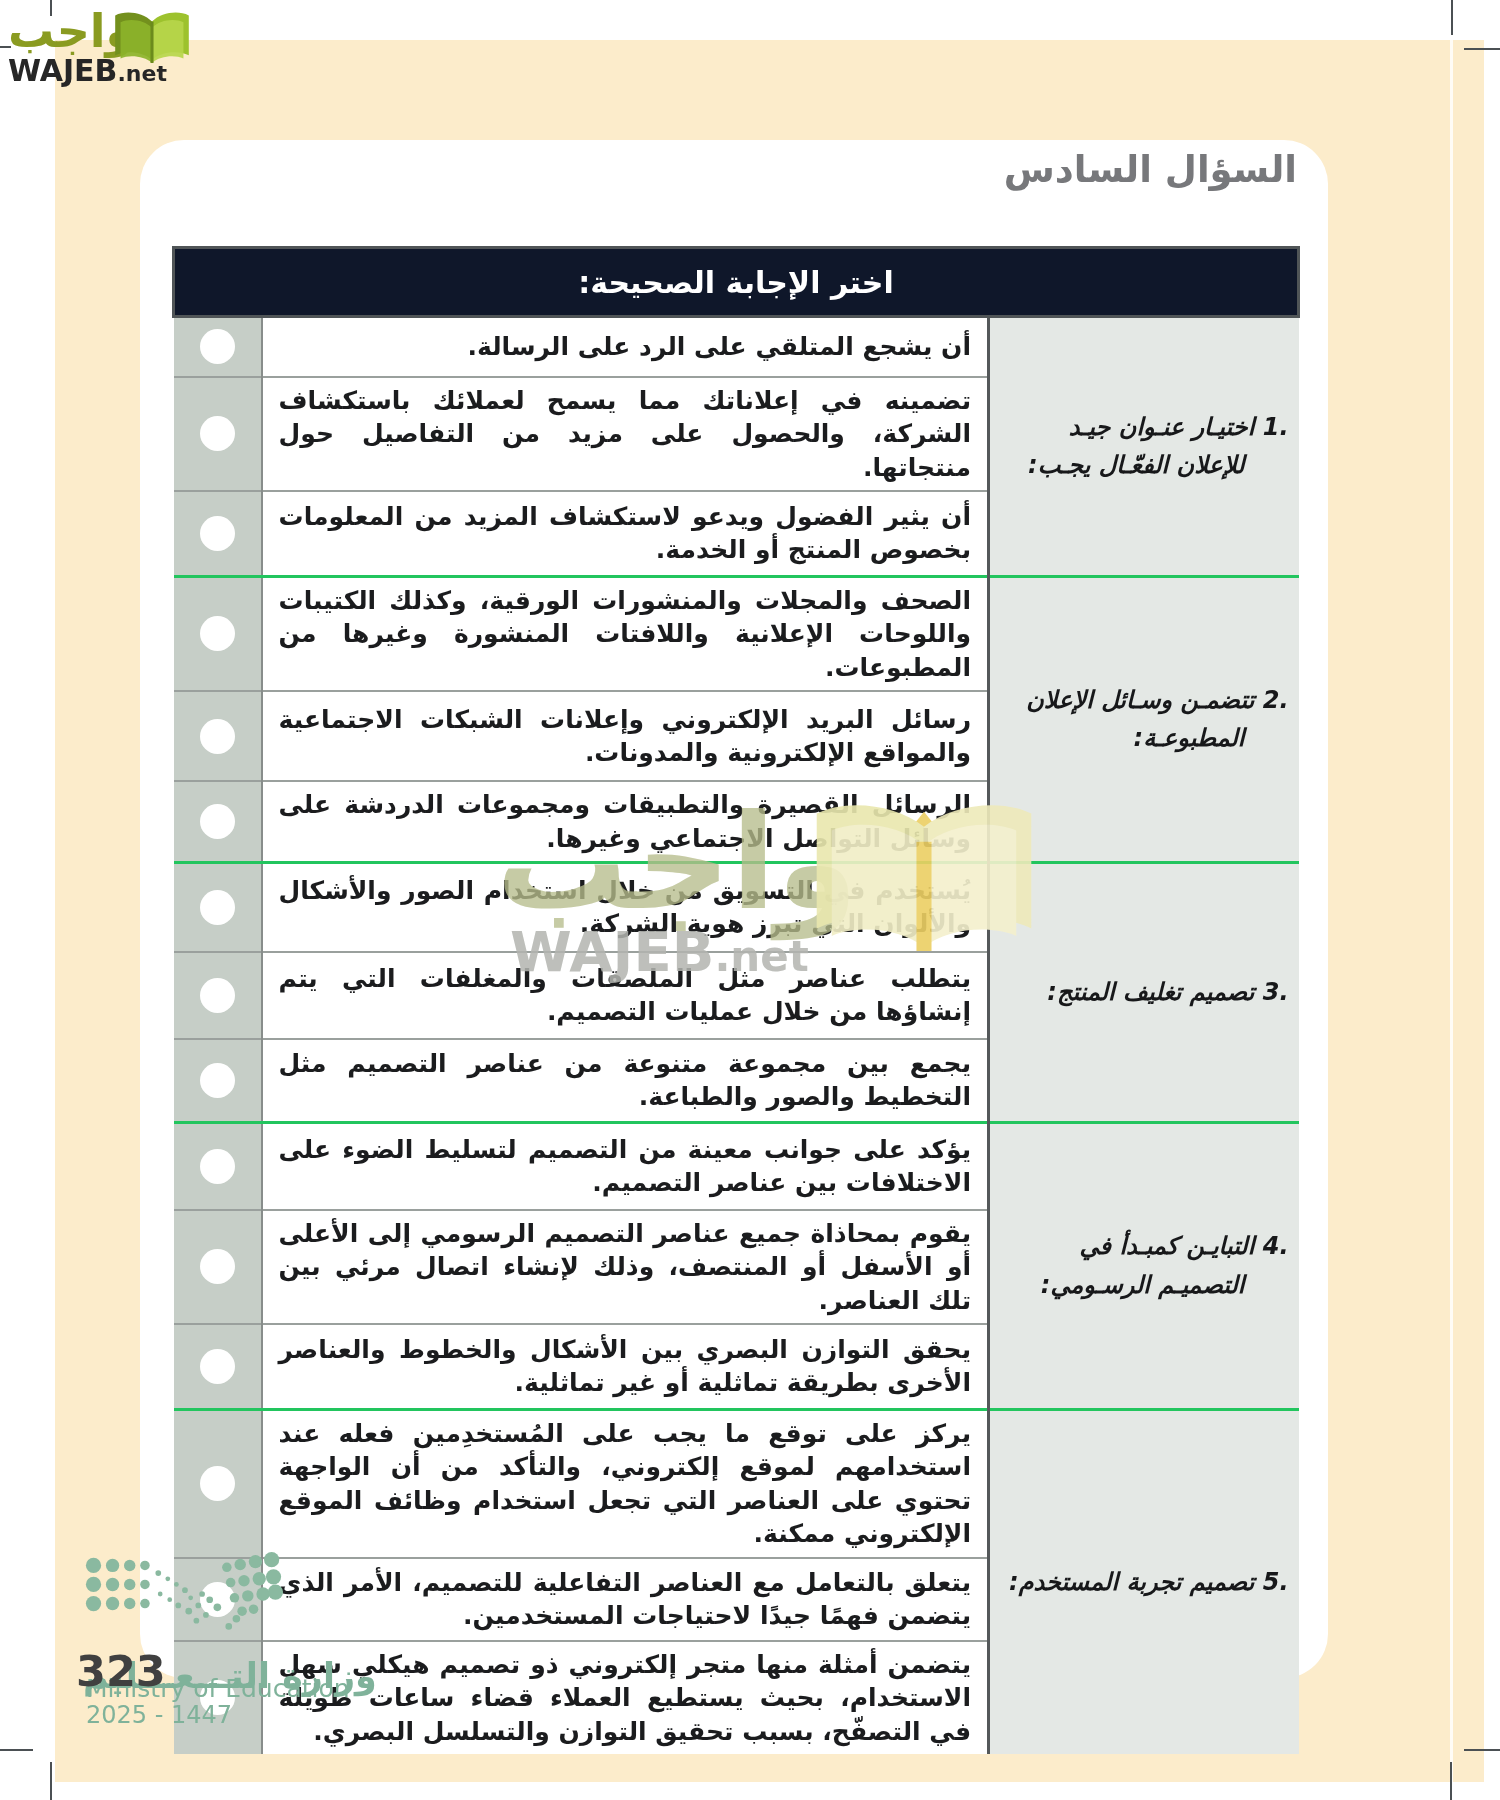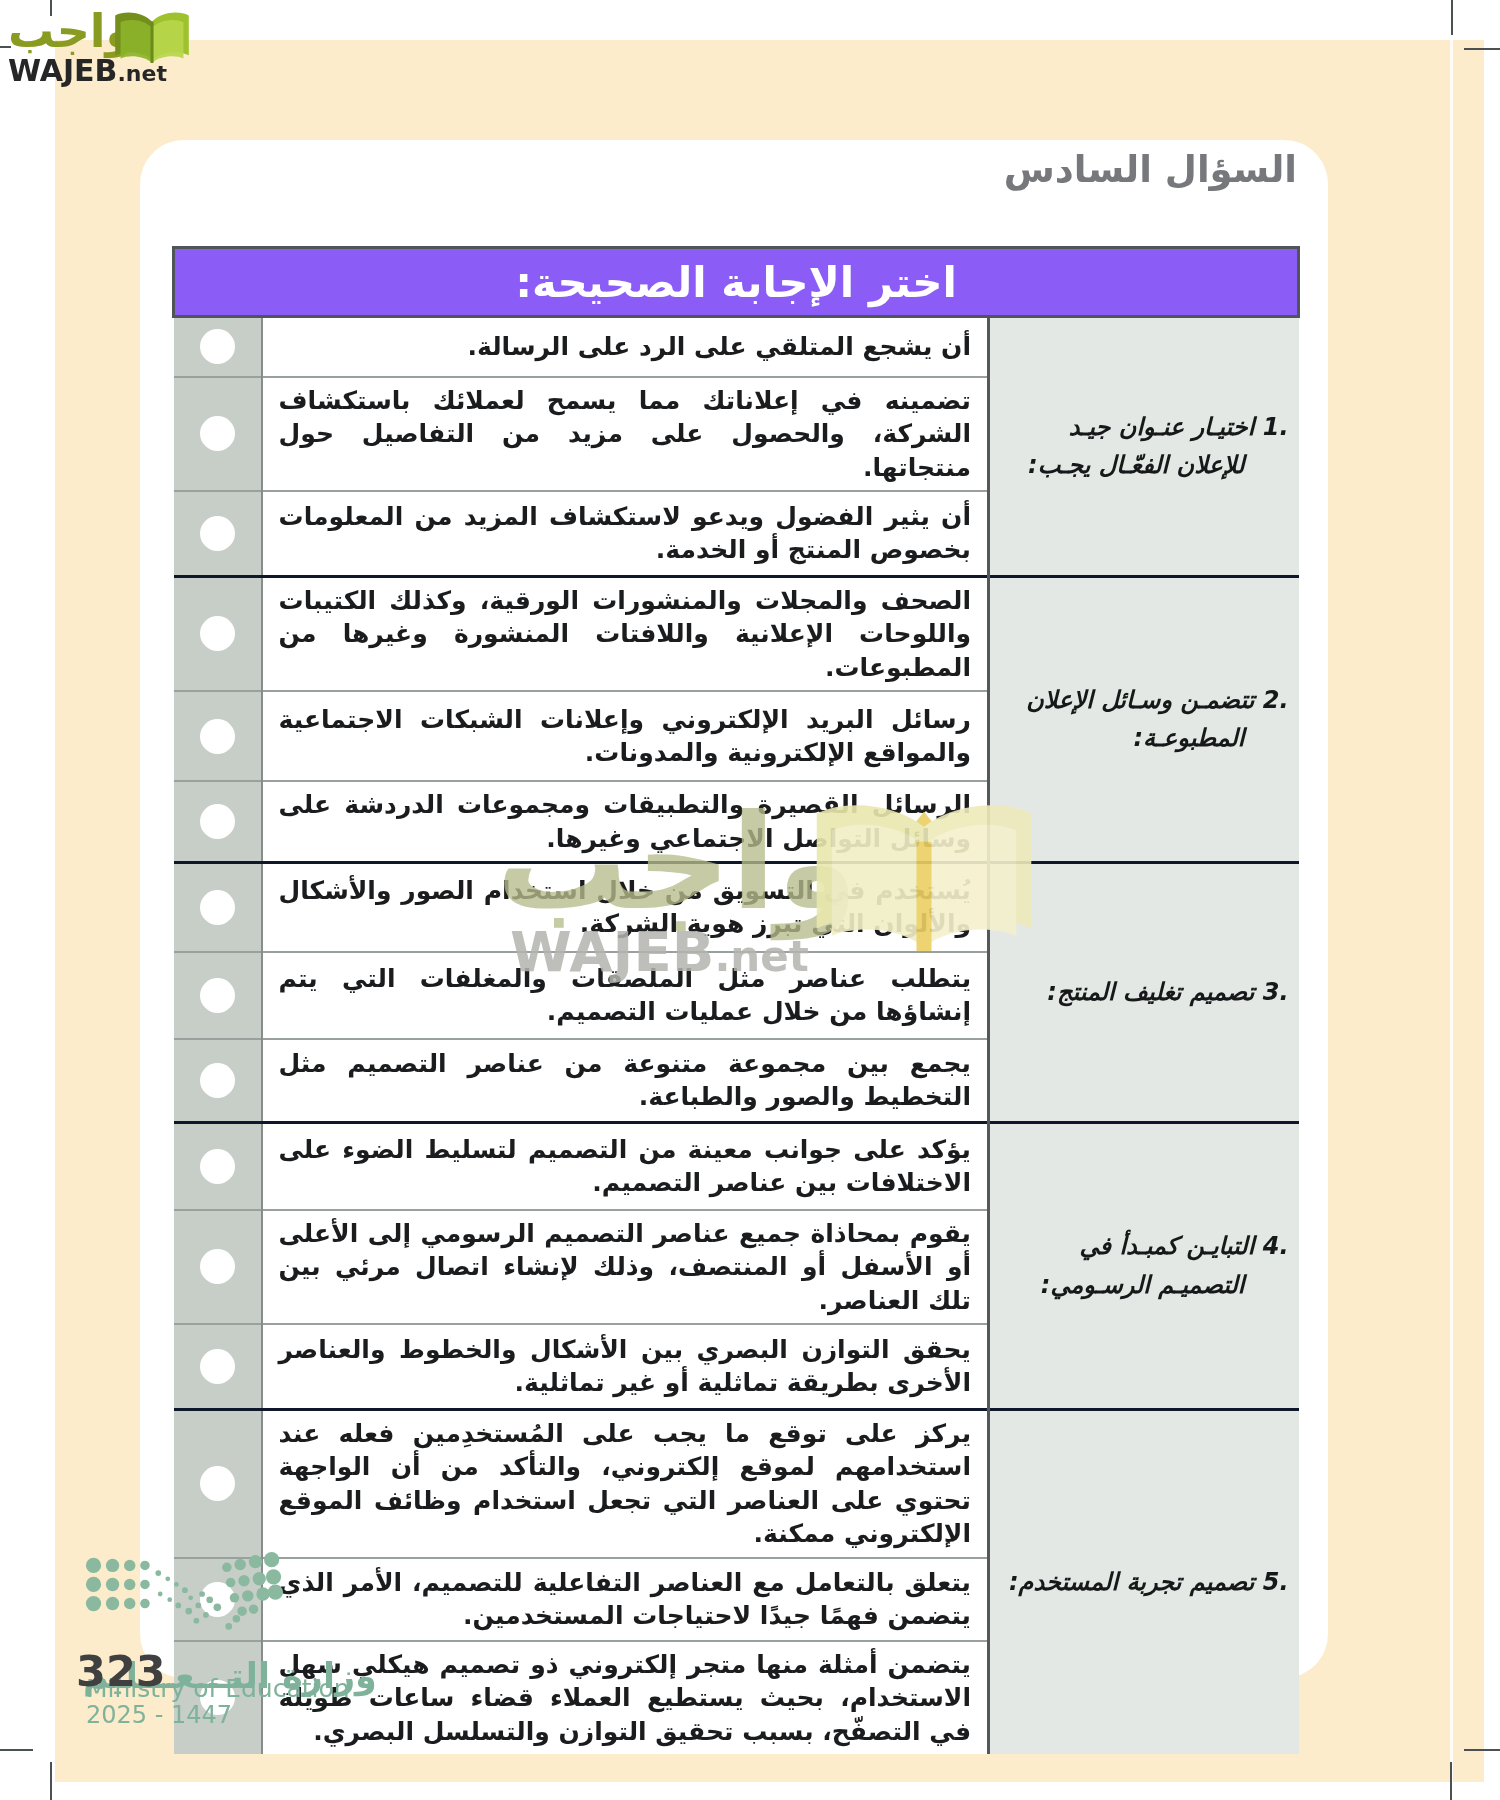--- a/index.html
+++ b/index.html
@@ -13,37 +13,37 @@
   .cm{position:absolute;background:#4b5053;z-index:60;}
   
   .card{position:absolute;left:140px;top:140px;width:1188px;height:1538px;background:#ffffff;border-radius:44px;z-index:2;}
   .page-title{position:absolute;top:148px;right:203px;margin:0;font-size:37px;font-weight:bold;color:#77787b;z-index:10;}
   
   table.quiz{position:absolute;left:172px;top:246px;width:1125px;border-collapse:collapse;z-index:10;table-layout:fixed;}
   table.quiz{border:3px solid #50555
 
 7;}
   .quiz th{
-    height:66px;background:#8b5cf6;color:#ffffff;font-size:42px;font-weight:bold;
+    height:66px;background:#0f172a;color:#ffffff;font-size:30px;font-weight:bold;
     text-align:center;vertical-align:middle;border:3px solid #505557;padding:0 10px;
   }
   td.cat{
     background:#e4e8e5;width:310px;font-size:24px;font-weight:bold;color:#17181a;
     vertical-align:middle;padding:8px 10px 8px 8px;line-height:1.6;text-align:right;
     border-left:3px solid #54585a;
   }
   .cat-text{display:block;padding-right:44px;text-indent:-44px;font-style:italic;}
   .cat-num{direction:ltr;unicode-bidi:embed;}
   td.ans{
     background:#fff;font-size:25px;font-weight:bold;color:#1b1c1e;vertical-align:middle;
     padding:6px 16px;line-height:1.34;text-align:justify;
   }
   td.rad{background:#c6cec7;width:88px;vertical-align:middle;border-right:2px solid #888d8b;}
   .dot{width:35px;height:35px;border-radius:50%;background:#ffffff;margin:0 auto;cursor:pointer;}
-  tr.gstart td{border-top:3px solid #0f172a;margin-left:33px;}
+  tr.gstart td{border-top:3px solid #22c55e;margin-left:33px;}
   tr.gsub td{border-top:2px solid #9aa09d;}
   
   .brand{position:absolute;left:8px;top:8px;z-index:40;width:300px;height:80px;}
   .brand-ar{display:block;font-size:46px;line-height:1;font-weight:bold;color:#8a9b21;}
   .brand-en{display:block;font-size:30px;line-height:1;font-weight:bold;color:#262626;margin-top:2px;}
   .brand-en .suffix{font-size:22px;}
   .brand-book{position:absolute;left:98px;top:-4px;}
   
   .watermark{position:absolute;left:468px;top:688px;width:625px;height:330px;z-index:30;pointer-events:none;}
   .wm-ar{position:absolute;left:28px;top:108px;font-size:132px;line-height:1;font-weight:bold;color:#b7bd8c;opacity:.78;}

